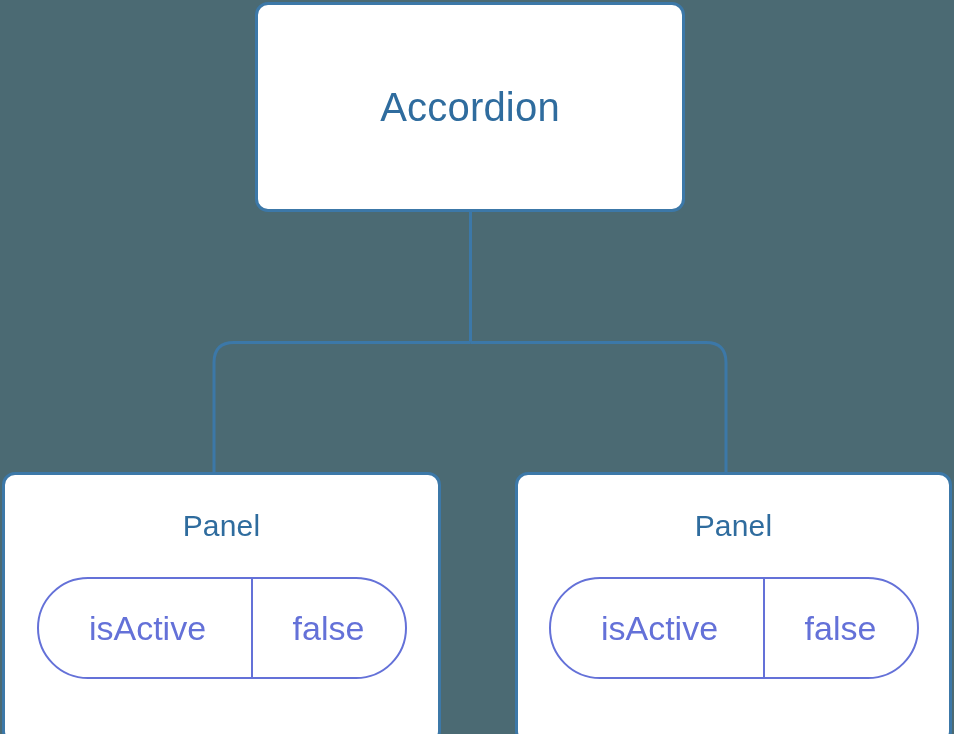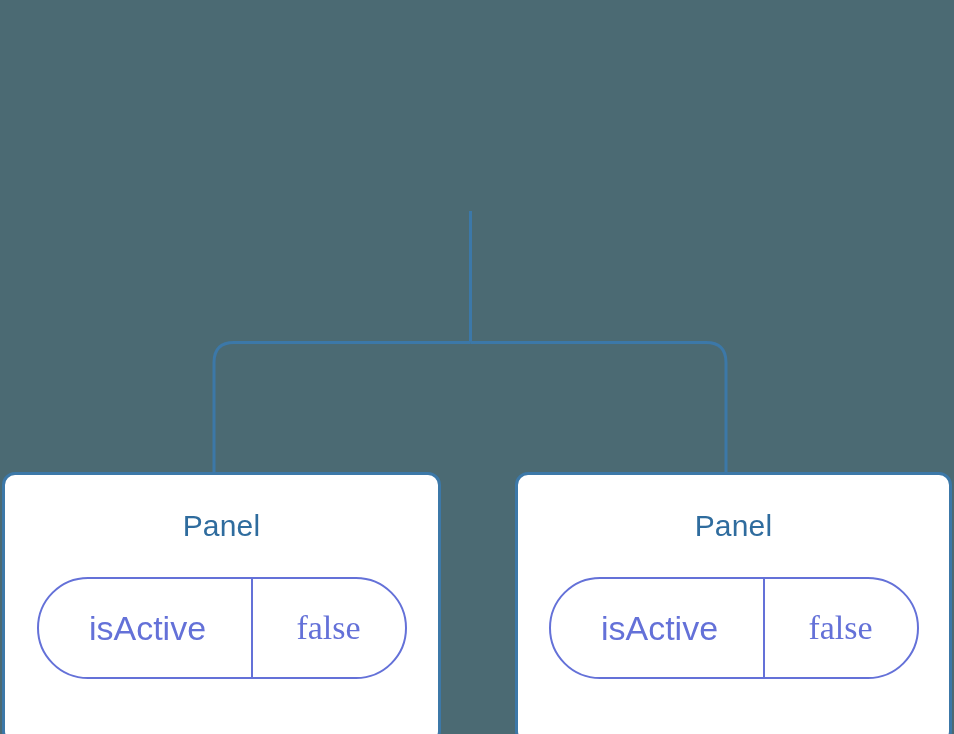--- a/index.html
+++ b/index.html
@@ -80,39 +80,41 @@
     line-height: 1;
     box-sizing: border-box;
   }
   .pill-key {
     width: 214px;
     border-right: 2px solid #6471d8;
     padding-left: 6px;
   }
   .pill-val {
     width: 152px;
-    font-family: Liberation Serif, serif;
   }
 </style>
 </head>
 <body>
 
 <div id="canvas">
 
   <svg id="edges" viewBox="0 0 954 734" xmlns="http://www.w3.org/2000/svg">
     <g fill="none" stroke="#3c78a8" stroke-width="3" stroke-linecap="butt" stroke-linejoin="round">
 
       <path d="M 470.5 211 L 470.5 342.5"></path>
 
       <path d="M 470.5 342.5 L 234 342.5 Q 214 342.5 214 362.5 L 214 474"></path>
 
       <path d="M 470.5 342.5 L 706 342.5 Q 726 342.5 726 362.5 L 726 474"></path>
     </g>
   </svg>
 
+  <div class="node node-root">
+    <div class="node-title">Accordion</div>
+  </div>
 
   <div class="node node-child node-child-left">
     <div class="node-title">Panel</div>
     <div class="pill">
       <div class="pill-key">isActive</div>
       <div class="pill-val">false</div>
     </div>
   </div>
 
   <div class="node node-child node-child-right">

